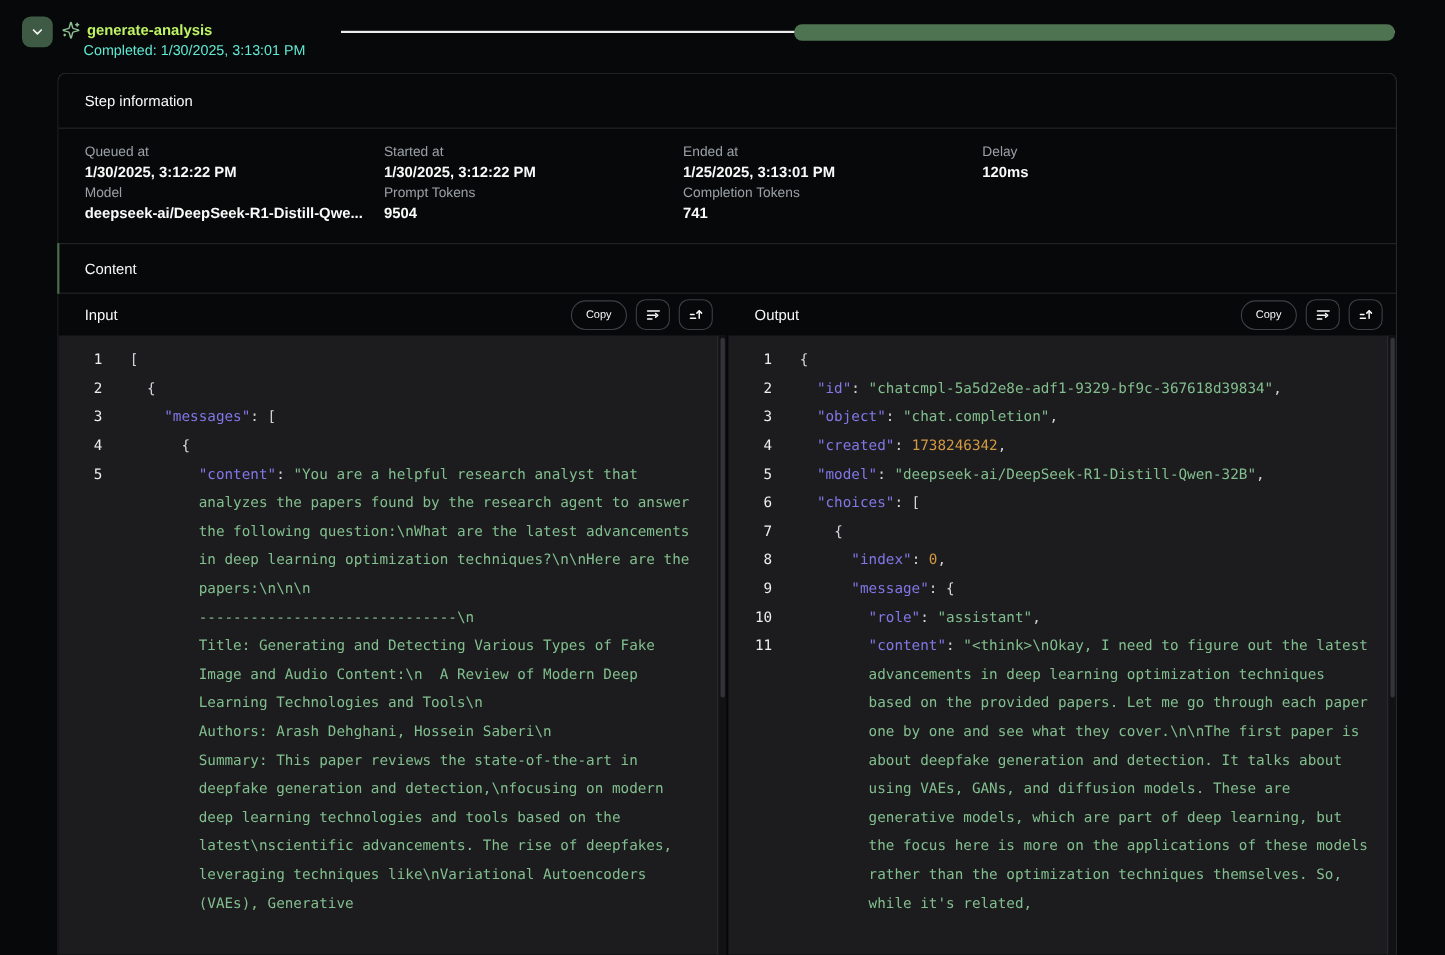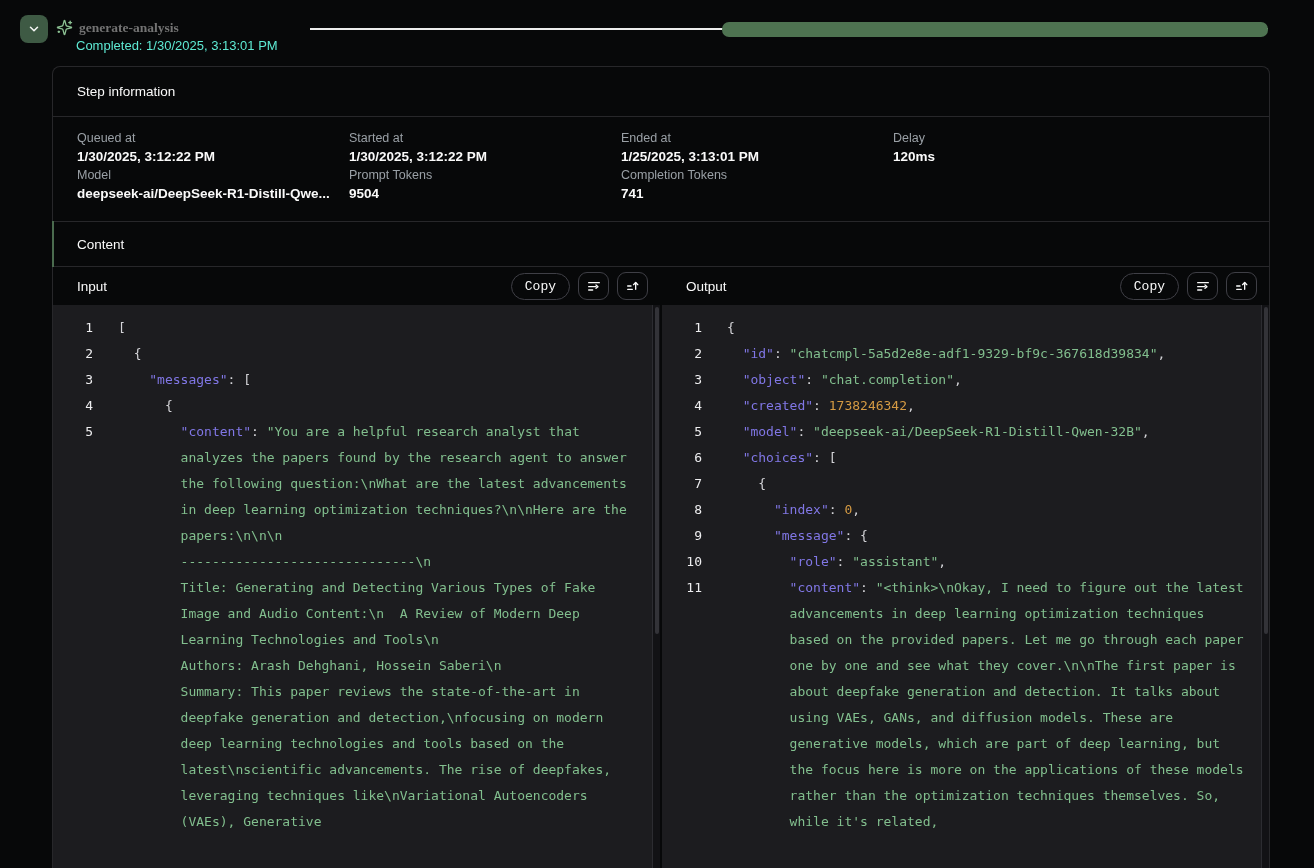--- a/index.html
+++ b/index.html
@@ -6,21 +6,21 @@
   html,body { width:1314px; height:868px; overflow:hidden; background:#070809; color:#fafafa;
               font-family:"Liberation Sans", sans-serif; }
 
   
   .top { position:relative; height:66px; }
   .collapse-btn { position:absolute; left:20px; top:15px; width:28px; height:28px;
                   border-radius:8px; border:none; background:#3e5a44; cursor:pointer;
                   display:flex; align-items:center; justify-content:center; }
   .title-row { position:absolute; left:56px; top:19px; display:flex; align-items:center; gap:6px; }
   .sparkles { color:#8cc193; display:flex; }
-  .step-title { font-size:13.5px; font-weight:700; color:#737373;font-family:Liberation Serif, serif; }
+  .step-title { font-size:13.5px; font-weight:700; color:#bef264; }
   .completed { position:absolute; left:76px; top:38px; font-size:13px; color:#5eead4; }
   .timeline-line { position:absolute; left:310px; top:28px; width:958px; height:2px; background:#ededed; }
   .timeline-bar  { position:absolute; left:722px; top:22px; width:546px; height:15px;
                    border-radius:7px; background:#4e7351; }
 
   
   .panel { position:absolute; left:52px; right:44px; top:66px; bottom:0;
            border:1px solid #27272a; border-bottom:none; border-radius:8px 8px 0 0;
            display:flex; flex-direction:column; }
   .panel-header { height:50px; padding:0 24px; display:flex; align-items:center;
@@ -37,21 +37,21 @@
                          width:2px; background:#4a6b4e; }
 
   
   .io-row { flex:1; min-height:0; display:grid; grid-template-columns:1fr 1fr; column-gap:2px; }
   .io-panel { display:flex; flex-direction:column; min-height:0; overflow:hidden; }
   .io-header { height:38px; flex:0 0 38px; display:flex; align-items:center;
                justify-content:space-between; padding:0 12px 0 24px; }
   .io-title { font-size:13.5px; font-weight:500; color:#fafafa; }
   .io-actions { display:flex; align-items:center; gap:8px; }
   .pill { height:27px; padding:0 13px; border-radius:999px; border:1px solid #3f3f46;
-          background:transparent; color:#fafafa; font-size:13px; font-family:Liberation Mono, monospace;
+          background:transparent; color:#fafafa; font-size:10px; font-family:Liberation Sans, sans-serif;
           cursor:pointer; }
   .icon-btn { width:31px; height:28px; border-radius:9px; border:1px solid #3f3f46;
               background:transparent; color:#fafafa; display:flex; align-items:center;
               justify-content:center; cursor:pointer; }
 
   
   .code { flex:1; min-height:0; position:relative; overflow:hidden; background:#1c1c1f;
           padding-top:10px; font-family:"DejaVu Sans Mono", monospace;
           font-size:13px; line-height:26px; }
   .code-line { display:flex; padding-right:22px; }

